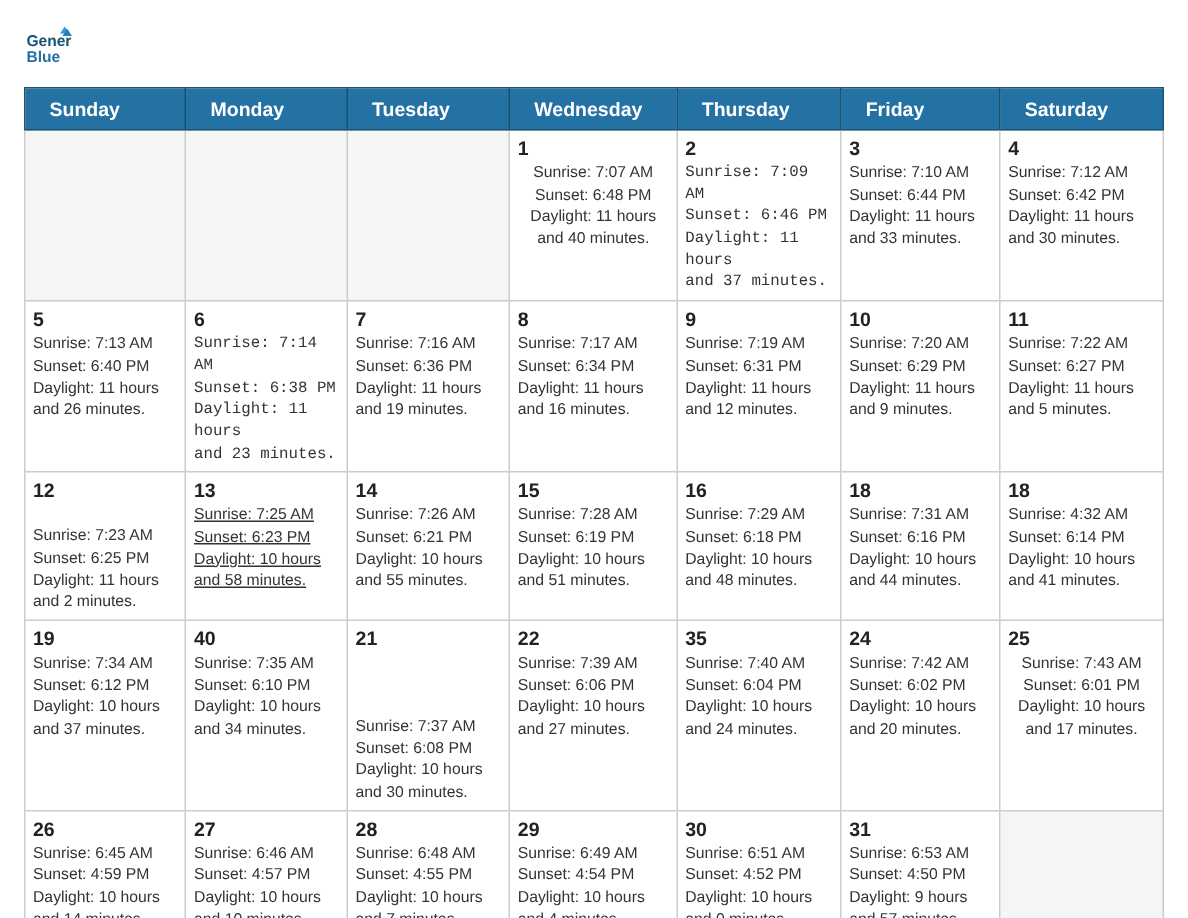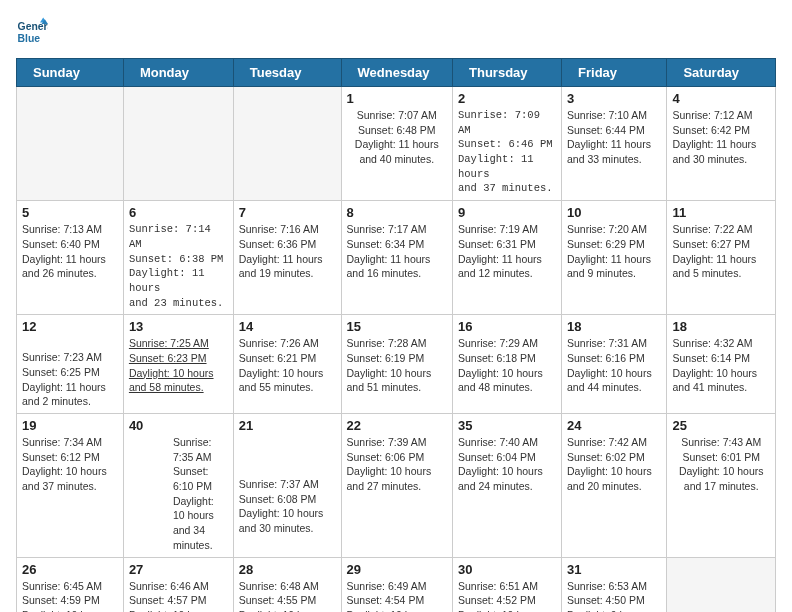--- a/index.html
+++ b/index.html
@@ -250,21 +250,21 @@
       <tr class="week-row">
         <td>
           <div class="day-num">19</div>
           <div class="day-info" style="white-space: pre-line;">Sunrise: 7:34 AM
 Sunset: 6:12 PM
 Daylight: 10 hours
 and 37 minutes.</div>
         </td>
         <td>
           <div class="day-num">40</div>
-          <div class="day-info" style="white-space: pre-line; margin-left: 44px;">Sunrise: 7:35 AM
+          <div class="day-info" style="white-space: pre-line;">Sunrise: 7:35 AM
 Sunset: 6:10 PM
 Daylight: 10 hours
 and 34 minutes.</div>
         </td>
         <td>
           <div class="day-num">21</div>
           <div class="day-info" style="white-space: pre-line; margin-top: 44px;">Sunrise: 7:37 AM
 Sunset: 6:08 PM
 Daylight: 10 hours
 and 30 minutes.</div>

